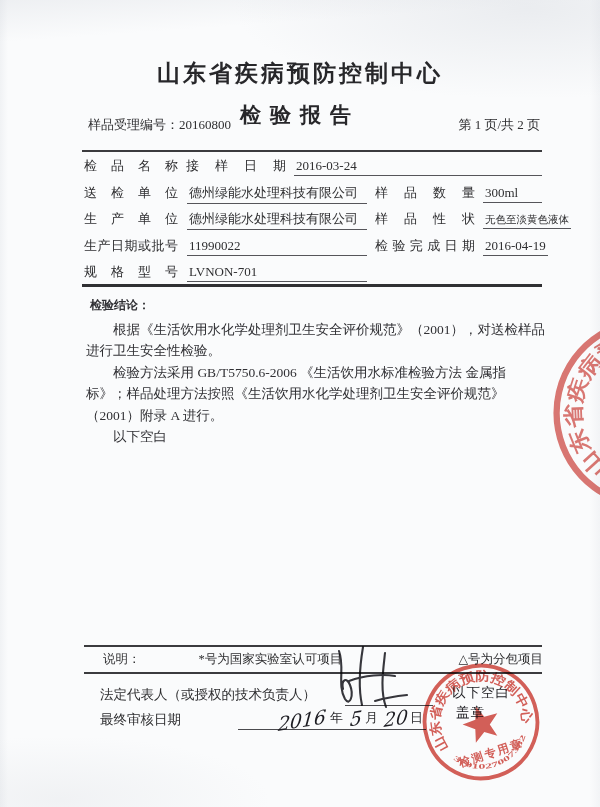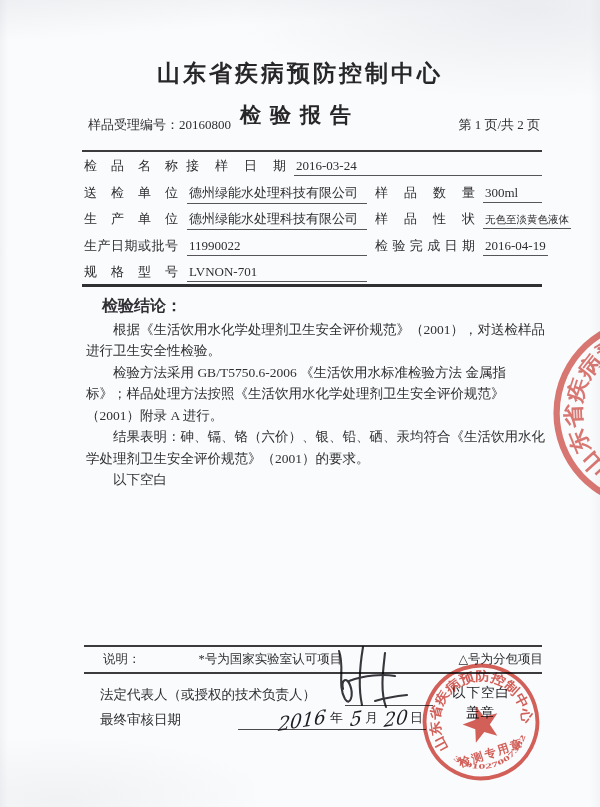--- a/index.html
+++ b/index.html
@@ -24,21 +24,21 @@
   .hline{background:#3b3b3e;height:2px;}
   .form{top:157px;left:84px;width:458px;font-size:13px;}
   .frow{display:flex;align-items:baseline;height:26.5px;}
   .lbl-l{display:inline-block;width:94px;text-align:justify;text-align-last:justify;white-space:nowrap;overflow:hidden;flex:none;}
   .val-l{display:inline-block;width:176px;margin-left:9px;border-bottom:1px solid #55555a;padding:0 2px 1px 2px;white-space:nowrap;flex:none;}
   .lbl-r{display:inline-block;width:100px;margin-left:8px;text-align:justify;text-align-last:justify;white-space:nowrap;overflow:hidden;flex:none;}
   .val-r{display:inline-block;flex:1;margin-left:8px;border-bottom:1px solid #55555a;padding:0 2px 1px 2px;white-space:nowrap;}
   .val-sm{font-size:10.5px;}
   .thick{height:2.5px;background:#303033;}
   .conclusion{top:295px;left:86px;width:460px;font-size:13.5px;line-height:21.5px;color:#303034;}
-  .conclusion h3{margin:0 0 2px 16px;font-size:16px;}
+  .conclusion h3{margin:0 0 2px 4px;font-size:12px;}
   .conclusion p{margin:0;text-indent:2em;}
   .notes{top:651px;left:103px;width:440px;font-size:12.5px;display:flex;justify-content:space-between;}
   .note2{margin-left:58px;}
   .sigrow{top:686px;left:100px;font-size:13.5px;}
   .sig-underline{position:absolute;left:345px;top:686px;width:88px;height:19px;border-bottom:1.2px solid #4a4a4e;}
   .daterow{top:711px;left:100px;font-size:13.5px;}
   .date-underline{position:absolute;left:238px;top:705px;width:188px;height:24px;border-bottom:1.2px solid #4a4a4e;}
   .date-underline span{position:absolute;bottom:2px;}
   .hw{font-family:"DejaVu Serif",serif;font-style:italic;color:#1c1c22;font-size:19px;transform:rotate(-9deg) skewX(-14deg);transform-origin:center;display:inline-block;}
   .printed-suffix{font-size:13px;}
@@ -91,21 +91,20 @@
       <span class="val-l">LVNON-701</span>
     </div>
   </div>
 
   <div class="abs thick" style="top:284px;left:82px;width:460px;"></div>
 
   <div class="abs conclusion">
     <h3>检验结论：</h3>
     <p>根据《生活饮用水化学处理剂卫生安全评价规范》（2001），对送检样品进行卫生安全性检验。</p>
     <p>检验方法采用 GB/T5750.6-2006 《生活饮用水标准检验方法 金属指标》；样品处理方法按照《生活饮用水化学处理剂卫生安全评价规范》（2001）附录 A 进行。</p>
-    <p>结果表明：砷、镉、铬（六价）、银、铅、硒、汞均符合《生活饮用水化学处理剂卫生安全评价规范》（2001）的要求。</p>
     <p>以下空白</p>
   </div>
 
   <div class="abs hline" style="top:645px;left:84px;width:458px;height:1.5px;"></div>
   <div class="abs notes">
     <span>说明：</span>
     <span>*号为国家实验室认可项目</span>
     <span class="note2">△号为分包项目</span>
   </div>
   <div class="abs hline" style="top:672px;left:84px;width:458px;height:1.5px;"></div>
@@ -117,21 +116,21 @@
   <div class="date-underline">
     <span class="hw" style="left:40px;bottom:-2px;">2016</span>
     <span class="printed-suffix" style="left:92px;">年</span>
     <span class="hw" style="left:112px;bottom:0;">5</span>
     <span class="printed-suffix" style="left:127px;">月</span>
     <span class="hw" style="left:146px;bottom:0;">20</span>
     <span class="printed-suffix" style="left:172px;">日</span>
   </div>
 
   <span class="agency" style="left:452px;top:684px;">以下空白</span>
-  <span class="agency" style="left:466px;top:704px;">盖章</span>
+  <span class="agency" style="left:456px;top:704px;">盖章</span>
 
   <svg class="sig-svg" width="104" height="74" viewBox="0 0 104 74">
     <g fill="none" stroke="#1c1c22" stroke-width="2.1" stroke-linecap="round" opacity="0.88">
       <path d="M 6,6 C 12,22 4,40 12,54 C 17,62 21,50 17,40 C 14,32 8,34 10,44"></path>
       <path d="M 30,2 C 27,20 25,42 29,60"></path>
       <path d="M 16,36 C 32,30 50,29 62,31"></path>
       <path d="M 52,8 C 50,26 47,46 53,62"></path>
       <path d="M 42,56 C 52,53 64,51 74,50"></path>
     </g>
   </svg>

